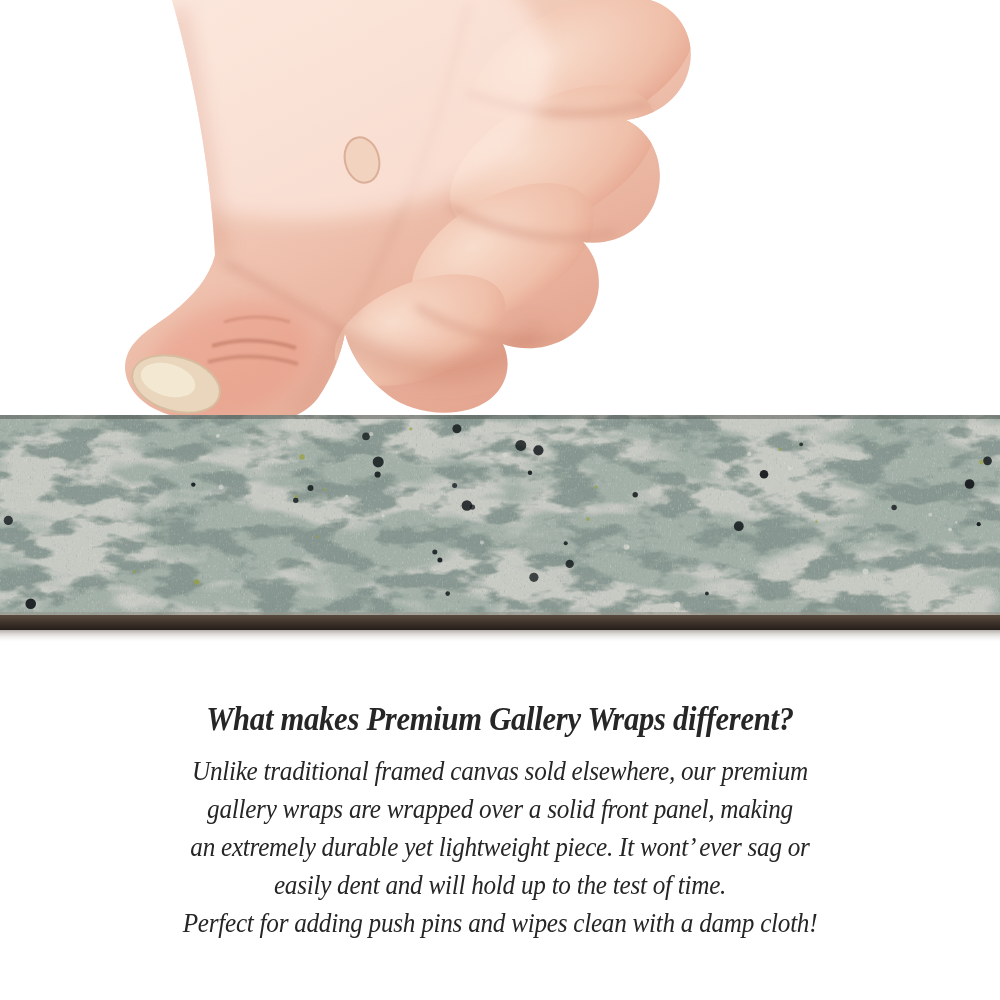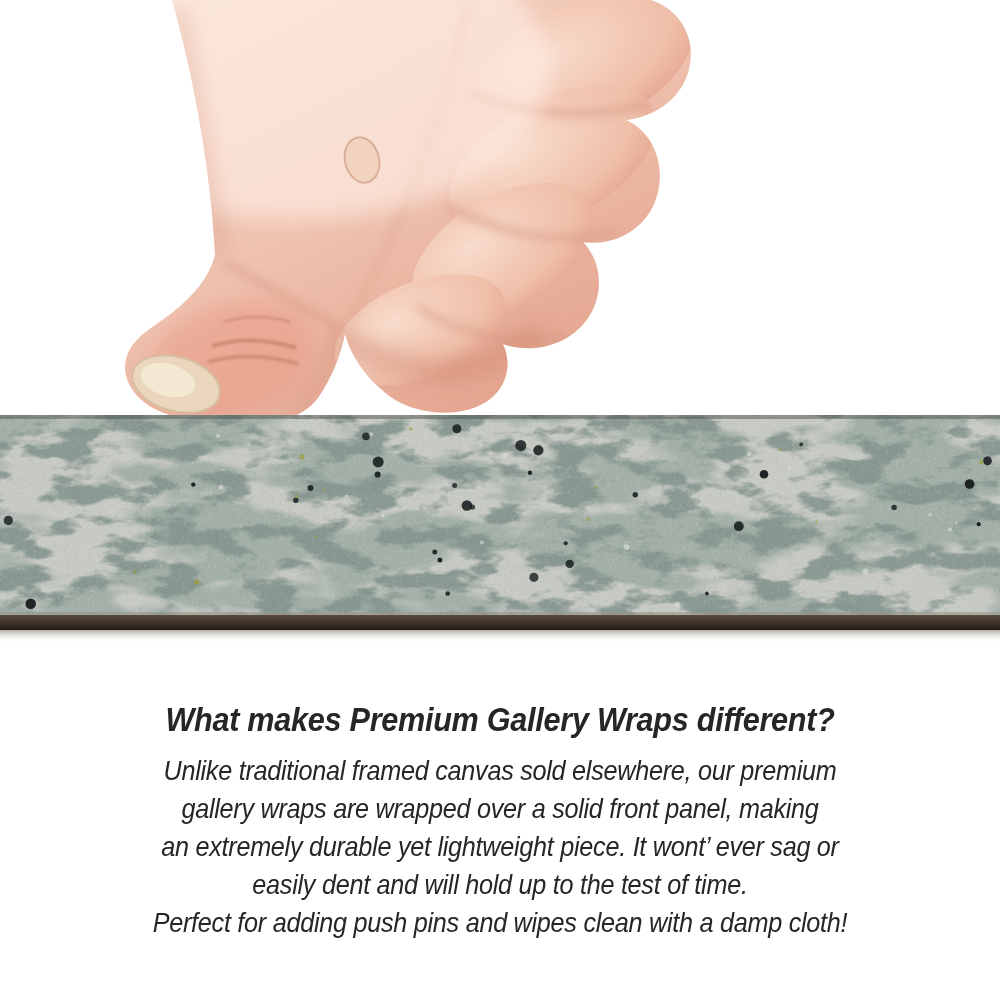--- a/index.html
+++ b/index.html
@@ -2,21 +2,21 @@
 <html style="--background: #ffffff; --text-color: #262626; --canvas-base: #c7c9c3; --canvas-blotch: #5d6f64; --canvas-blotch-dark: #3b4d45; --canvas-speck-dark: #12171a; --canvas-speck-olive: #9aa03a; --canvas-rim: #261f1a; --skin-light: #f7dbcc; --skin-mid: #eec0ab; --skin-shadow: #e09c85;"><head>
 <meta charset="utf-8">
 <style>
   html,body{margin:0;padding:0;}
   body{
     width:1000px;height:1000px;
     background:var(--background,#ffffff);
     font-family:"Liberation Sans", sans-serif;
     overflow:hidden;
   }
-  .stage{position:relative;width:1000px;height:1000px;background:var(--background,#ffffff);overflow:hidden;}
+  .stage{position:relative;width:1000px;height:1000px;background:var(--background,#ffffff);overflow:hidden;font-family:Liberation Serif, serif;}
   .hand{position:absolute;top:0;left:0;width:1000px;height:420px;display:block;}
   .strip{position:absolute;top:415px;left:0;width:1000px;height:228px;display:block;}
   .copy{
     position:absolute;left:0;right:0;top:700px;
     text-align:center;
     font-style:italic;
     color:var(--text-color,#262626);
     transform:scaleX(.9);
     transform-origin:50% 0;
     letter-spacing:-0.3px;

